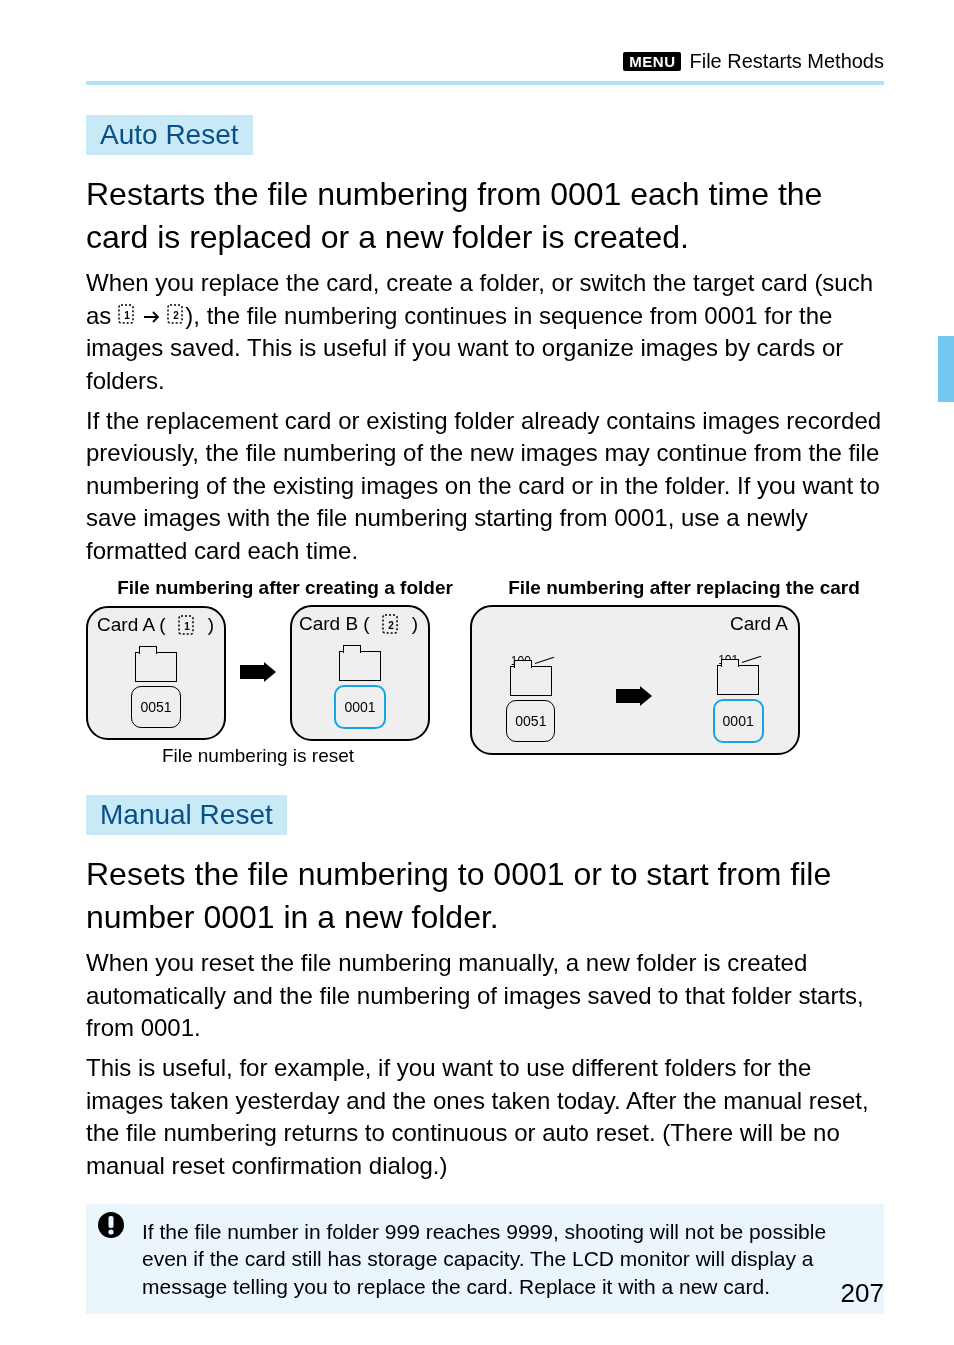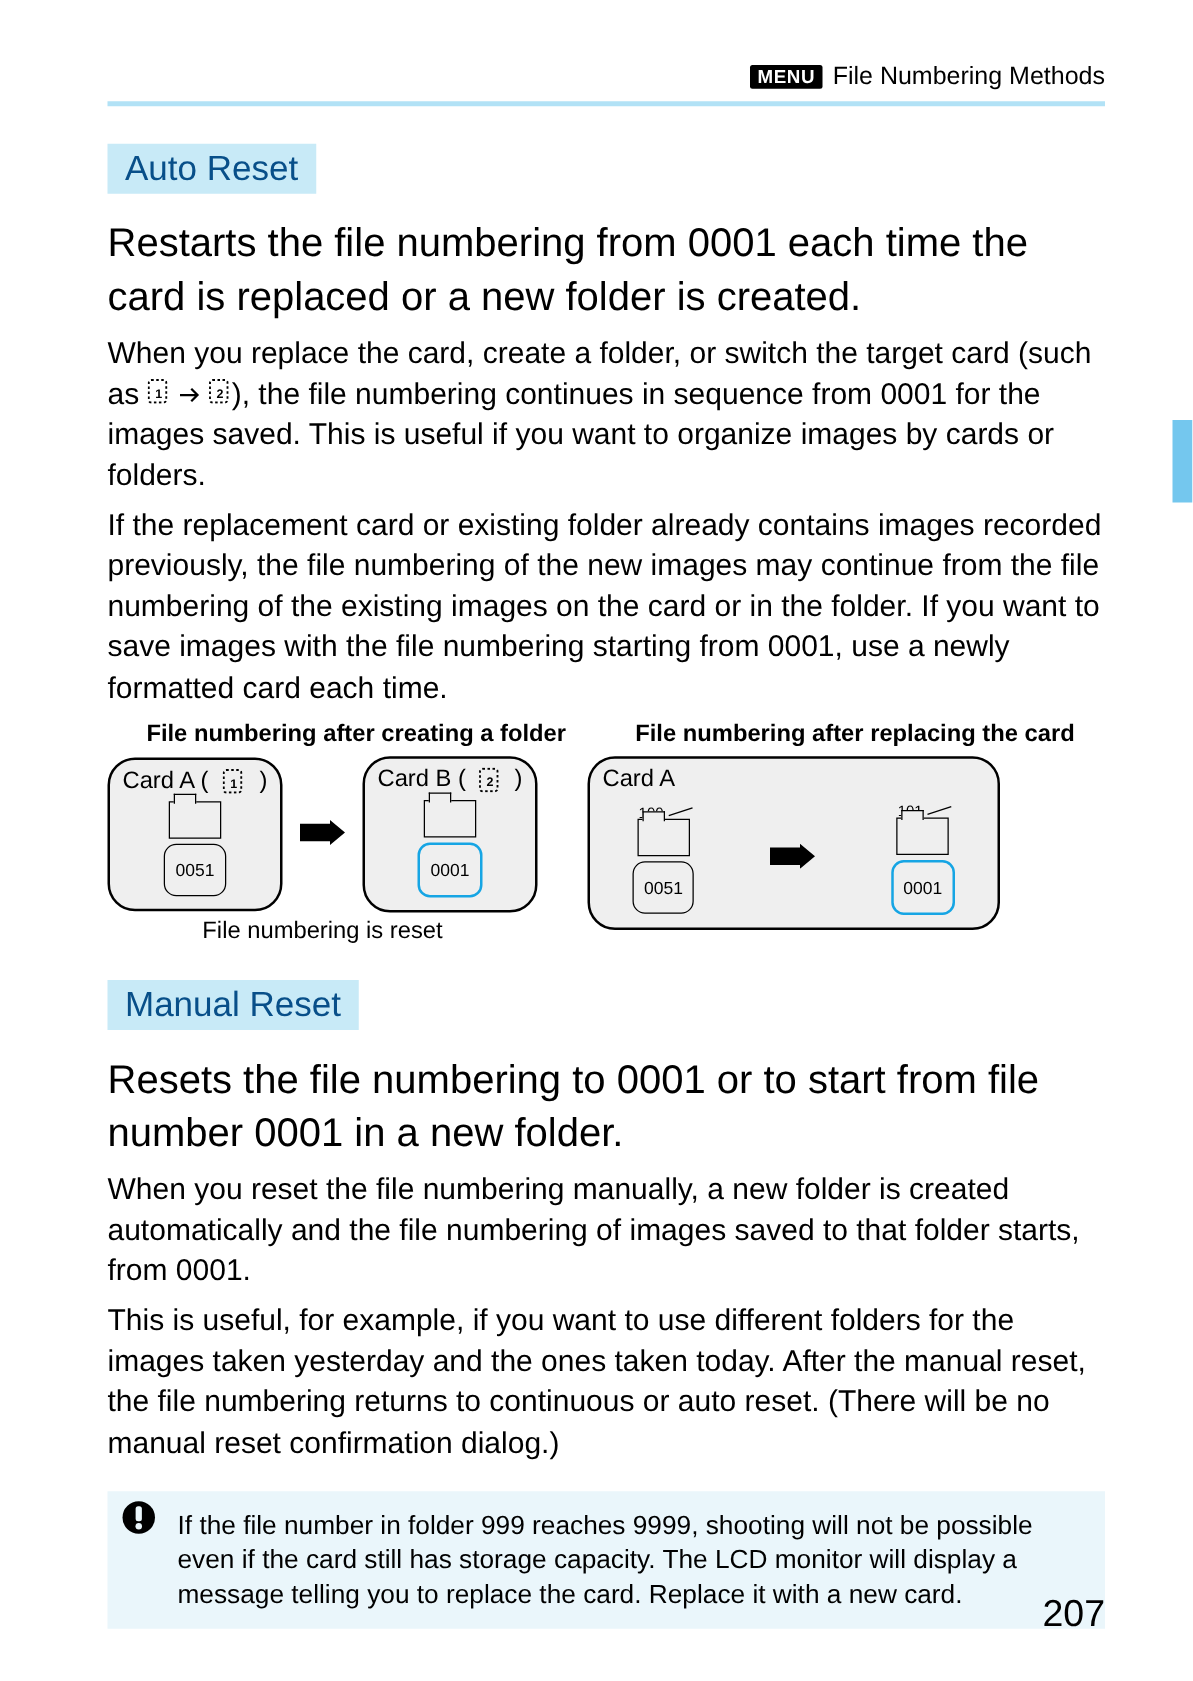--- a/index.html
+++ b/index.html
@@ -15,51 +15,51 @@
   .diag-titles { display: flex; margin-top: 10px; margin-bottom: 6px; }
   .diag-title { font-size: 19px; font-weight: bold; text-align: center; }
   .diag-title.left { flex: 0 0 400px; }
   .diag-title.right { flex: 1; }
   .diagrams { display: flex; gap: 40px; margin-bottom: 6px; }
   .diag-left, .diag-right { display: flex; flex-direction: column; align-items: center; }
   .cards-row { display: flex; align-items: center; gap: 12px; }
   .card { border: 2px solid #000; border-radius: 22px; padding: 6px 10px 10px 10px; text-align: center; background: #efefef; }
   .card.narrow { width: 140px; }
   .card.wide { width: 330px; }
-  .card-label { font-size: 19px; margin-bottom: 5px; display: flex; justify-content: space-between; align-items: center; gap: 2px; white-space: nowrap;}
+  .card-label { font-size: 19px; margin-bottom: 16px; display: flex; justify-content: flex-end; align-items: center; gap: 12px; white-space: nowrap;}
   .folders-inside { display: flex; justify-content: space-around; align-items: center; gap: 10px; }
   .folder { display: flex; flex-direction: column; align-items: center; }
   .folder-tab-num { font-size: 12px; position: relative; top: 2px; }
   .tab-line { width: 20px; height: 1px; background: #000; transform: rotate(-18deg); transform-origin: left; position: relative; left: 4px; top: -2px;}
   .folder-icon { width: 42px; height: 30px; border: 1.5px solid #000; position: relative; background: #efefef;}
   .folder-icon::before { content: ""; position: absolute; top: -7px; left: 3px; width: 16px; height: 7px; border: 1.5px solid #000; border-bottom: none; background: #efefef; }
   .file-num { font-size: 14px; border: 1.5px solid #000; border-radius: 10px; padding: 12px 8px; margin-top: 4px; background: #efefef;}
   .file-num.reset { border-color: #16a5e4; border-width: 2px; text-align: right; }
   .arrow { font-size: 28px; color: #000; padding: 0 2px; }
   .reset-caption { font-size: 19px; margin-top: 4px; text-align: center; }
   .reset-line { position: relative; }
   .spacer-sm { height: 22px; }
   .note-box { background: #eaf6fb; padding: 14px 18px 14px 56px; position: relative; font-size: 21px; line-height: 1.3; margin-top: 22px;}
   .note-icon { position: absolute; left: 10px; top: 6px; width: 30px; height: 30px; }
   .note-icon svg { width: 30px; height: 30px; }
-  .page-num { position: absolute; bottom: 36px; right: 70px; font-size: 30px; }
+  .page-num { position: absolute; bottom: 36px; right: 70px; font-size: 26px; }
   .side-tab { position: absolute; right: 0; top: 336px; width: 16px; height: 66px; background: #74c7ee; }
   .card-ic { display: inline-flex; align-items: center; }
   .card-ic svg { width: 18px; height: 20px; }
   .intra-arrow svg { width: 18px; height: 14px; }
 </style>
 </head>
 <body>
 
 <div class="page">
   <div class="side-tab"></div>
 
   <div class="header-row">
     <span class="menu-badge">MENU</span>
-    <span class="header-text">File Numbering Methods</span>
+    <span class="header-text">File Restarts Methods</span>
   </div>
   <div class="hr-line"></div>
 
   
   <div class="section-heading">Auto Reset</div>
   <p class="bold-intro">Restarts the file numbering from 0001 each time the card is replaced or a new folder is created.</p>
   <p class="body-text">
     <span>When you replace the card, create a folder, or switch the target card (such as </span><span class="card-ic">
         <svg viewBox="0 0 18 20">
           <rect x="1" y="1" width="14" height="18" rx="2" fill="none" stroke="#000" stroke-width="1.5" stroke-dasharray="2 2"></rect>

